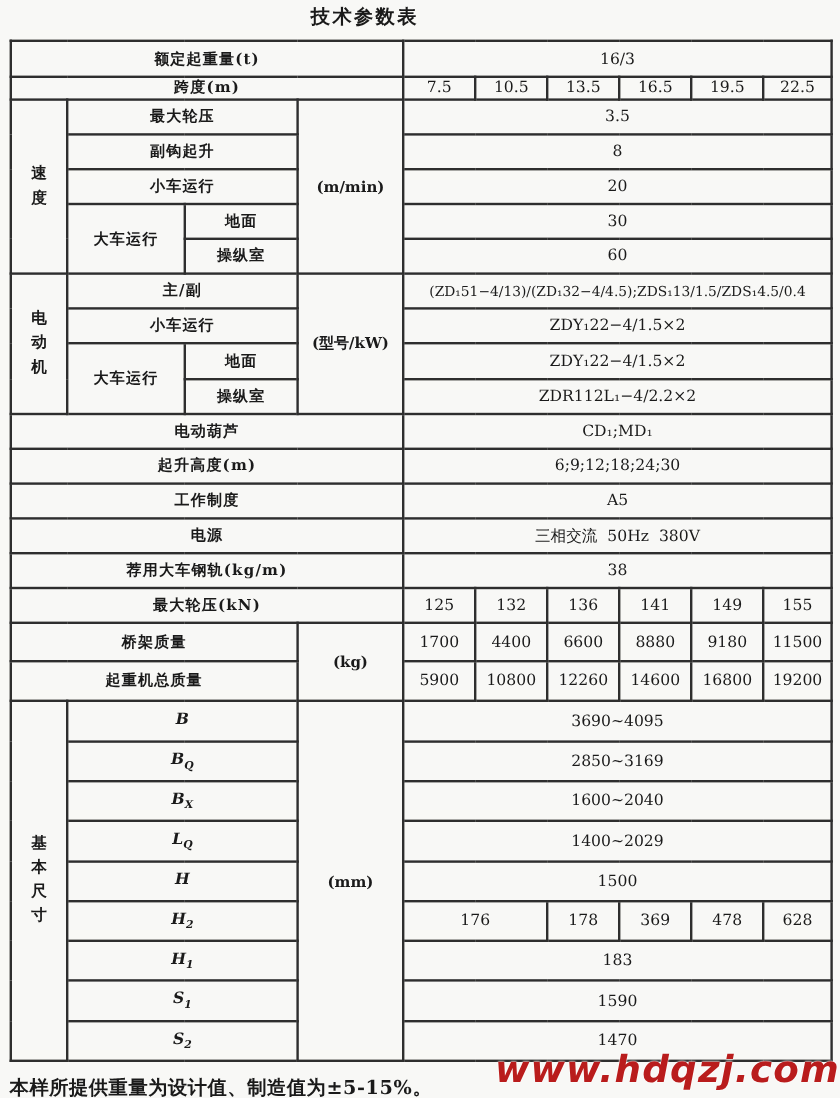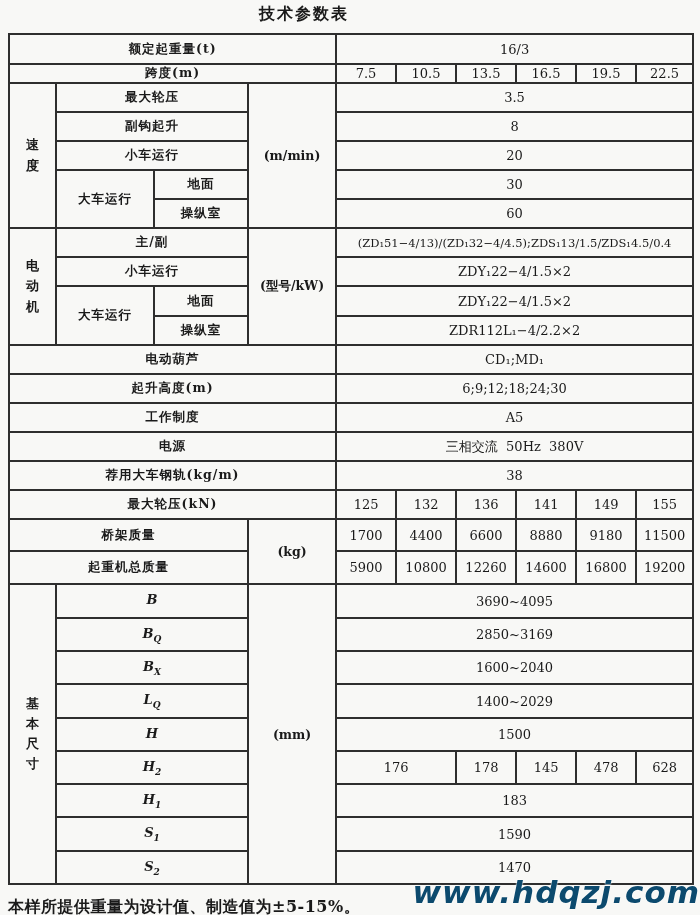--- a/index.html
+++ b/index.html
@@ -46,21 +46,21 @@
   tr.h32{height:32px;} tr.h33{height:33px;} tr.h34{height:34px;}
   .footnote{
     position:absolute;left:8px;top:897px;
     font-size:16px;font-weight:bold;letter-spacing:0.5px;
   }
   .watermark{
     position:absolute;right:0px;top:874px;
     font-family:"DejaVu Sans","Liberation Sans",sans-serif;
     font-weight:bold;font-style:italic;
     font-size:31px;letter-spacing:1px;
-    color:#0c4a6e;
+    color:#b91c1c;
     text-shadow:0 0 2px #ffffff,0 0 1px #ffffff;
     z-index:5;
   }
 </style>
 </head>
 <body>
 
 <div class="title">技术参数表</div>
 
 <table class="params">
@@ -207,21 +207,21 @@
     <td class="val" colspan="6">1400~2029</td>
   </tr>
   <tr class="h33">
     <td class="dim" colspan="2"><span>H</span><sub></sub></td>
     <td class="val" colspan="6">1500</td>
   </tr>
   <tr class="h33">
     <td class="dim" colspan="2"><span>H</span><sub>2</sub></td>
     <td class="val" colspan="2">176</td>
     <td class="val">178</td>
-    <td class="val">145</td>
+    <td class="val">369</td>
     <td class="val">478</td>
     <td class="val">628</td>
   </tr>
   <tr class="h33">
     <td class="dim" colspan="2"><span>H</span><sub>1</sub></td>
     <td class="val" colspan="6">183</td>
   </tr>
   <tr class="h34">
     <td class="dim" colspan="2"><span>S</span><sub>1</sub></td>
     <td class="val" colspan="6">1590</td>

